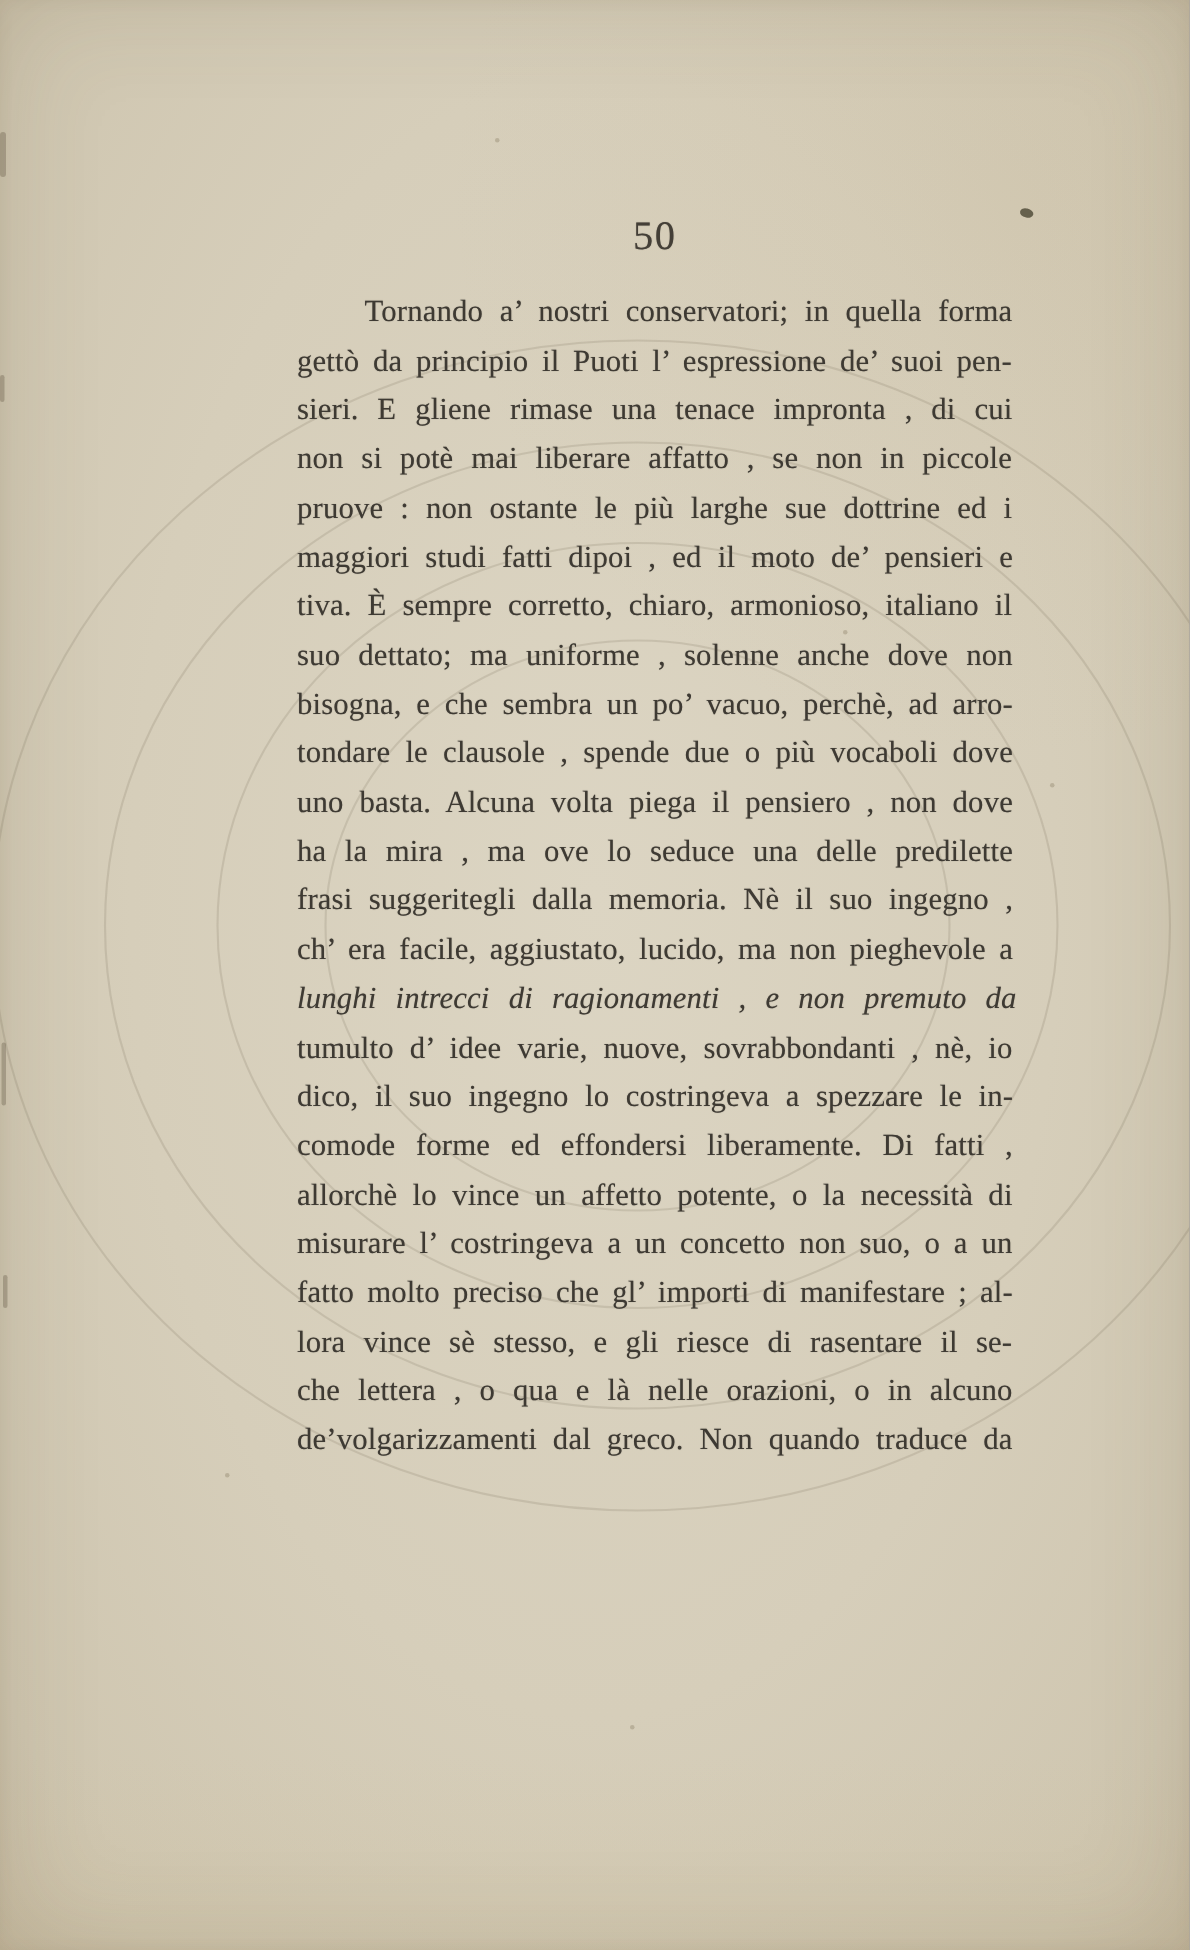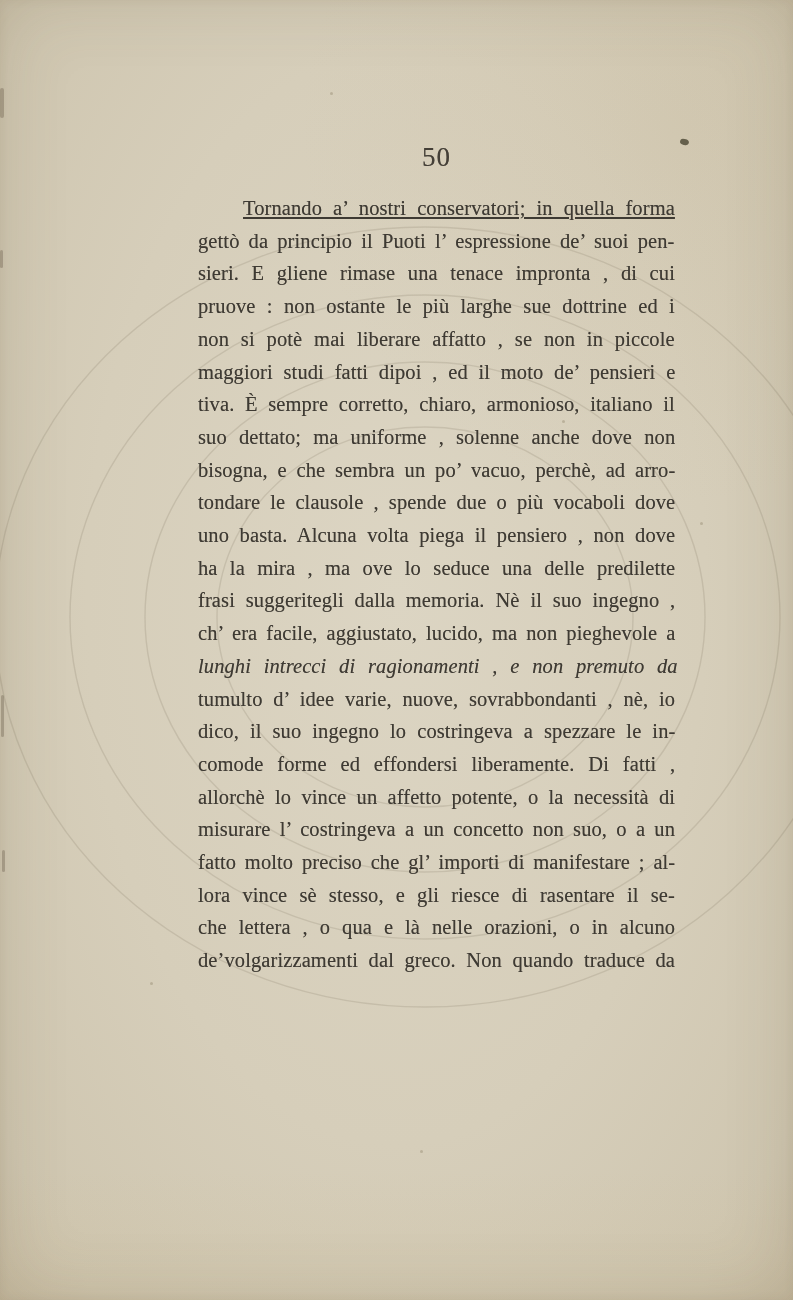--- a/index.html
+++ b/index.html
@@ -88,25 +88,25 @@
       <ellipse cx="425" cy="617" rx="208" ry="190"></ellipse>
       <ellipse cx="425" cy="617" rx="280" ry="255"></ellipse>
       <ellipse cx="425" cy="617" rx="355" ry="322"></ellipse>
       <ellipse cx="425" cy="617" rx="430" ry="390"></ellipse>
     </g>
   </svg>
 
   <div class="page-number">50</div>
 
   <div class="text-block">
-      <div class="text-line indent" style="word-spacing: 5.83px; text-decoration: underline;">Tornando a’ nostri conservatori; in quella forma</div>
+      <div class="text-line indent" style="word-spacing: 5.83px;">Tornando a’ nostri conservatori; in quella forma</div>
       <div class="text-line" style="word-spacing: 3.89px;">gettò da principio il Puoti l’ espressione de’ suoi pen-</div>
       <div class="text-line" style="word-spacing: 7.33px;">sieri. E gliene rimase una tenace impronta , di cui</div>
+      <div class="text-line" style="word-spacing: 6.6px;">non si potè mai liberare affatto , se non in piccole</div>
       <div class="text-line" style="word-spacing: 6.1px;">pruove : non ostante le più larghe sue dottrine ed i</div>
-      <div class="text-line" style="word-spacing: 6.6px;">non si potè mai liberare affatto , se non in piccole</div>
       <div class="text-line" style="word-spacing: 5.5px;">maggiori studi fatti dipoi , ed il moto de’ pensieri e</div>
       <div class="text-line" style="word-spacing: 5.43px;">tiva. È sempre corretto, chiaro, armonioso, italiano il</div>
       <div class="text-line" style="word-spacing: 6.88px;">suo dettato; ma uniforme , solenne anche dove non</div>
       <div class="text-line" style="word-spacing: 4.56px;">bisogna, e che sembra un po’ vacuo, perchè, ad arro-</div>
       <div class="text-line" style="word-spacing: 4.89px;">tondare le clausole , spende due o più vocaboli dove</div>
       <div class="text-line" style="word-spacing: 5.33px;">uno basta. Alcuna volta piega il pensiero , non dove</div>
       <div class="text-line" style="word-spacing: 7.1px;">ha la mira , ma ove lo seduce una delle predilette</div>
       <div class="text-line" style="word-spacing: 5.63px;">frasi suggeritegli dalla memoria. Nè il suo ingegno ,</div>
       <div class="text-line" style="word-spacing: 3.75px;">ch’ era facile, aggiustato, lucido, ma non pieghevole a</div>
       <div class="text-line" style="word-spacing: 7.5px; font-style: italic;">lunghi intrecci di ragionamenti , e non premuto da</div>

